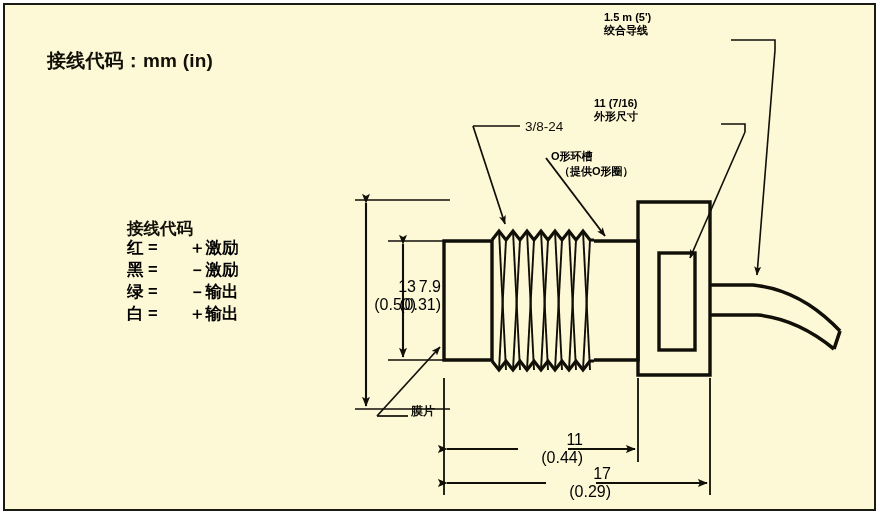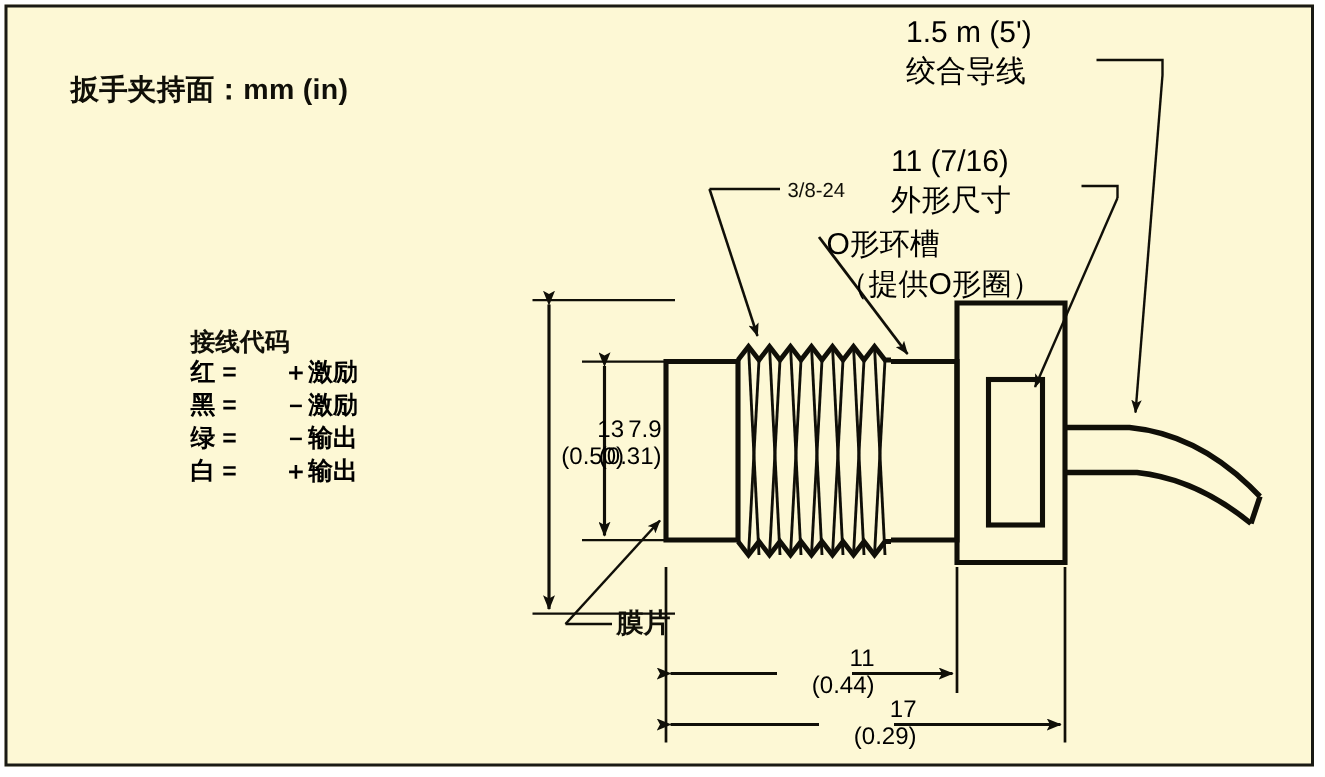--- a/index.html
+++ b/index.html
@@ -39,24 +39,24 @@
   }
   .lbl {
     position: absolute;
     color: #100f08;
     white-space: pre;
     line-height: 1.12;
   }
   .t-title   { font-size: 19px; font-weight: bold; letter-spacing: .2px; }
   .t-wire-h  { font-size: 16.5px; font-weight: bold; }
   .t-wire    { font-size: 16.5px; font-weight: bold; }
-  .t-callout { font-size: 20px; font-weight: normal; }
+  .t-callout { font-size: 11px; font-weight: bold; }
   .t-thin    { font-size: 13.5px; font-weight: normal; text-align: right; }
   .t-dim     { font-size: 16px; font-weight: normal; text-align: right; }
-  .t-dia     { font-size: 18px; font-weight: bold; }
+  .t-dia     { font-size: 12px; font-weight: bold; }
   .wire-row  { display: flex; }
   .wire-col1 { width: 62px; }
   .wire-col2 { width: auto; }
 </style>
 </head>
 <body>
 
 <div id="canvas">
   <div id="frame"></div>
 
@@ -139,21 +139,21 @@
       <path d="M775,50 L757,275" stroke-width="1.6" marker-end="url(#ahs)"></path>
 
       <path d="M721,124 L745,124 L745,132" stroke-width="1.6"></path>
       <path d="M745,132 L690,258" stroke-width="1.6" marker-end="url(#ahs)"></path>
 
       <path d="M377,416 L408,416" stroke-width="1.7"></path>
       <path d="M377,416 L440,347" stroke-width="1.7" marker-end="url(#ahs)"></path>
     </g>
   </svg>
 
-  <div class="lbl t-title" style="left:47px; top:50px;">扳手夹持面：mm (in)</div>
+  <div class="lbl t-title" style="left:47px; top:50px;">接线代码：mm (in)</div>
 
   <div style="position:absolute; left:127px; top:183px;margin-top:36px;">
     <div class="lbl t-wire-h" style="position:static;">接线代码</div>
     <div class="wire-row">
       <div class="t-wire wire-col1"><span>红</span> <span>=</span></div>
       <div class="t-wire wire-col2">＋激励</div>
     </div>
     <div class="wire-row">
       <div class="t-wire wire-col1"><span>黑</span> <span>=</span></div>
       <div class="t-wire wire-col2">－激励</div>

